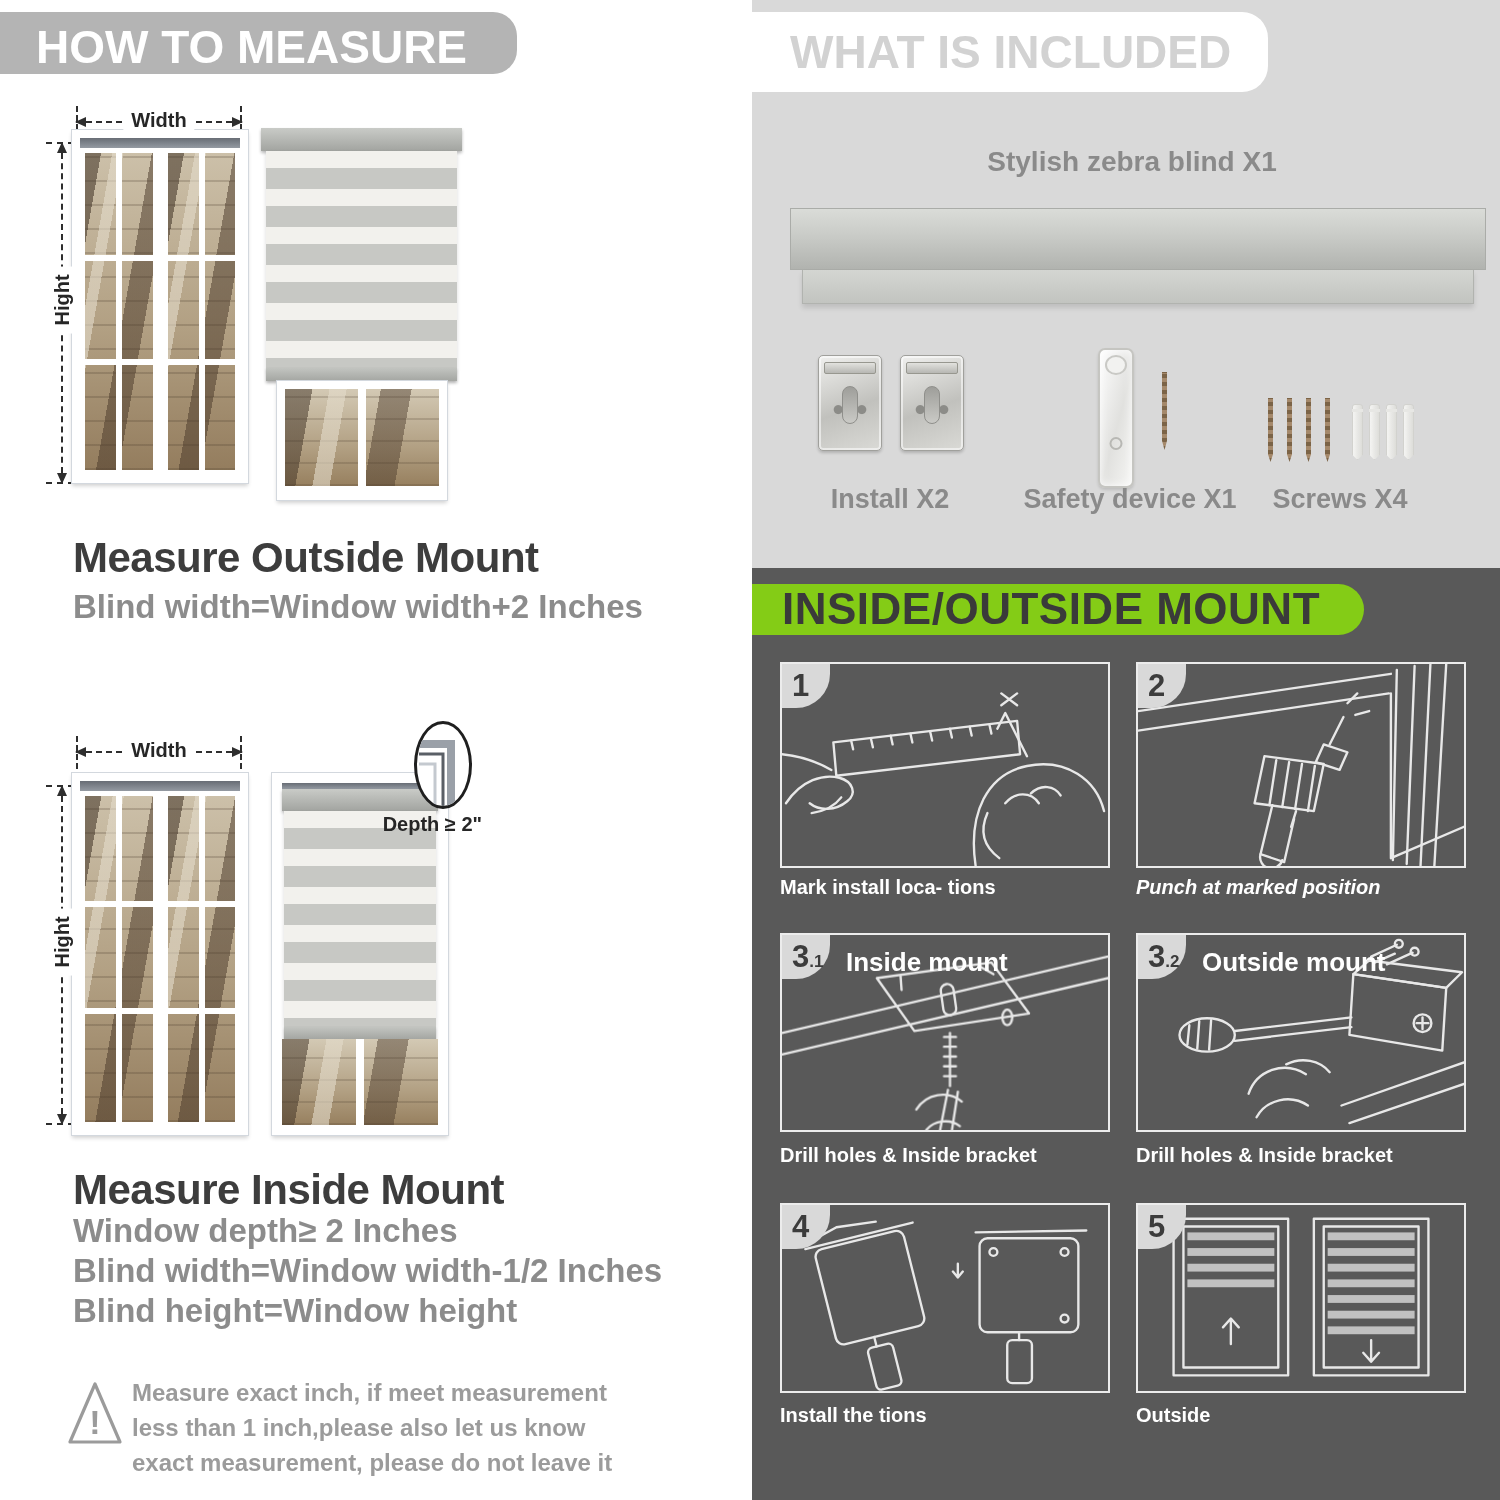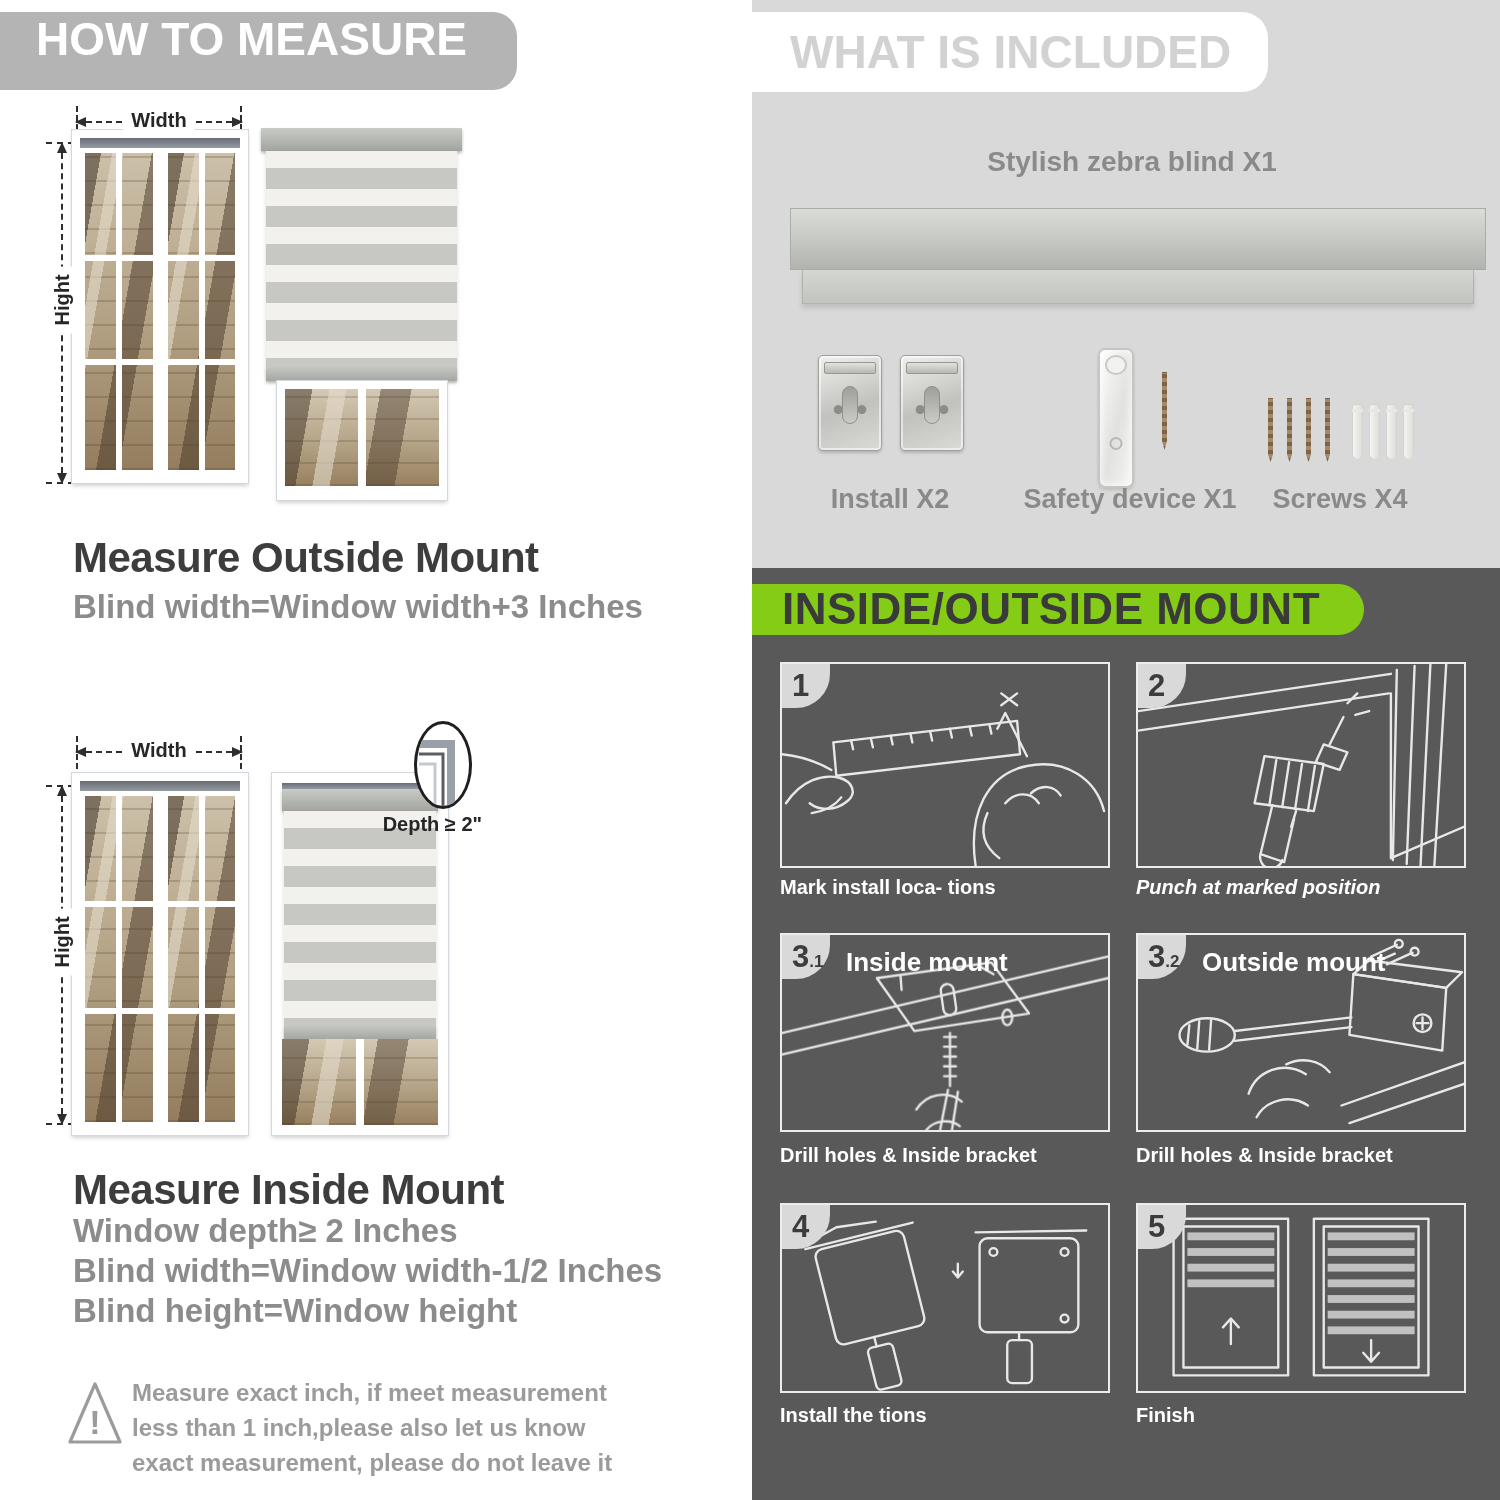--- a/index.html
+++ b/index.html
@@ -1,22 +1,22 @@
 <!DOCTYPE html>
 <html><head>
 <meta charset="utf-8">
 <style>
   html,body{margin:0;padding:0;background:#ffffff;}
   .page{position:relative;width:1500px;height:1500px;background:#ffffff;overflow:hidden;
         font-family:"Liberation Sans", sans-serif;}
   .abs{position:absolute;}
 
   
-  .banner-left{left:0;top:12px;width:517px;height:78px;background:#b4b4b4;
-               border-radius:0 24px 24px 0;display:flex;align-items:flex-start;}
+  .banner-left{left:0;top:12px;width:517px;height:62px;background:#b4b4b4;
+               border-radius:0 24px 24px 0;display:flex;align-items:flex-end;}
   .banner-left span{color:#ffffff;font-weight:bold;font-size:46px;letter-spacing:0px;padding-left:36px;}
   .rt-bg{left:752px;top:0;width:748px;height:568px;background:#d9d9d9;}
   .banner-included{left:752px;top:12px;width:516px;height:80px;background:#ffffff;
                    border-radius:0 26px 26px 0;display:flex;align-items:center;}
   .banner-included span{color:#d2d2d2;font-weight:bold;font-size:46px;padding-left:38px;}
   .dark-bg{left:752px;top:568px;width:748px;height:932px;background:#595959;}
   .banner-mount{left:752px;top:584px;width:612px;height:51px;background:#84cc16;
                 border-radius:0 30px 30px 0;display:flex;align-items:flex-start;}
   .banner-mount span{color:#3a3a3a;font-weight:bold;font-size:44px;letter-spacing:0.5px;padding-left:30px;}
 
@@ -166,21 +166,21 @@
   </div>
 
   <div class="cassette" style="left:261px;top:128px;width:201px;height:23px;"></div>
   <div class="bstripes" style="left:266px;top:151px;width:191px;height:218px;"></div>
   <div class="brail" style="left:266px;top:368px;width:191px;height:13px;"></div>
   <div class="peek" style="left:277px;top:381px;width:170px;height:119px;">
     <div class="glass photo-plain"></div>
   </div>
 
   <div class="h1" style="left:73px;top:534px;">Measure Outside Mount</div>
-  <div class="formula" style="left:73px;top:588px;">Blind width=Window width+3 Inches</div>
+  <div class="formula" style="left:73px;top:588px;">Blind width=Window width+2 Inches</div>
 
   <div class="harrow" style="left:76px;top:751px;width:166px;"></div>
   <div class="vtick" style="left:76px;top:736px;height:42px;"></div>
   <div class="vtick" style="left:240px;top:736px;height:42px;"></div>
   <div class="mlabel center" style="left:159px;top:739px;">Width</div>
 
   <div class="varrow" style="left:61px;top:786px;height:338px;"></div>
   <div class="htick" style="left:46px;top:785px;width:28px;"></div>
   <div class="htick" style="left:46px;top:1123px;width:28px;"></div>
   <div class="mlabel vert" style="left:62px;top:942px;">Hight</div>
@@ -398,15 +398,15 @@
           <rect x="192" y="108" width="88" height="8"></rect>
           <rect x="192" y="124" width="88" height="8"></rect>
         </g>
         <path d="M236,138 l0,22 m-8,-9 l8,9 8,-9"></path>
       </g>
     </svg>
     <div class="badge" style="left:0;top:0;">
       <span class="bnum">5</span>
     </div>
   </div>
-  <div class="caption" style="left:1136px;top:1404px;">Finish</div>
+  <div class="caption" style="left:1136px;top:1404px;">Outside</div>
 
 </div>
 
 </body></html>

